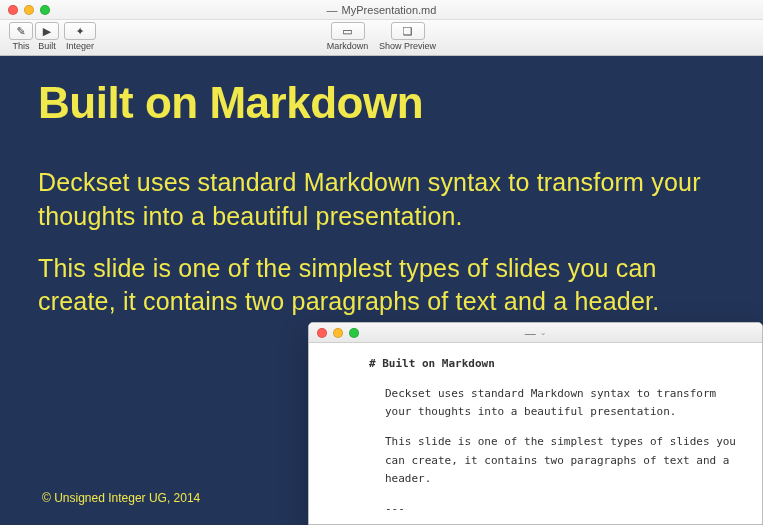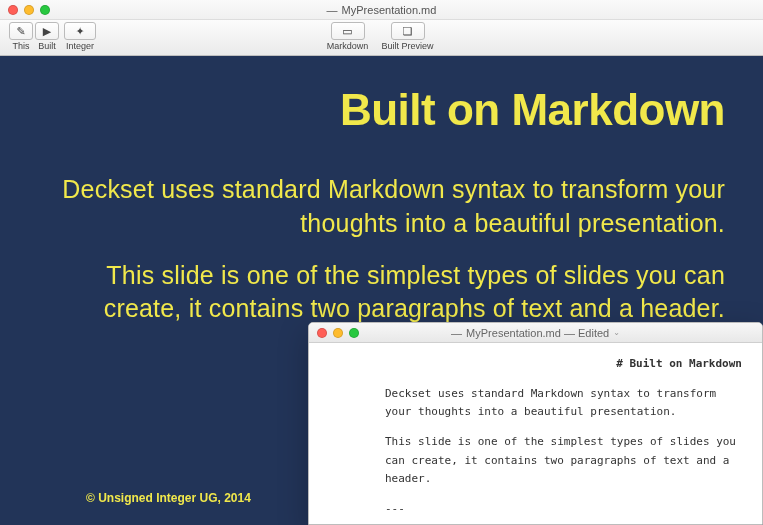--- a/index.html
+++ b/index.html
@@ -90,23 +90,22 @@
     gap: 0;
   }
   .toolgroup.center .toolbtn { width: 52px; }
   .toolgroup.center .toolbtn .btnbox { width: 34px; }
   .slide-area {
     position: absolute;
     top: 56px;
     left: 0; right: 0; bottom: 0;
     background: #223458;
     color: #f1e84b;
-    padding: 23px 38px 0 38px;
+    padding: 16px 38px 0 38px;
     overflow: hidden;
-    text-align: right;
   }
   .slide-title {
     font-weight: 800;
     font-size: 44px;
     letter-spacing: -0.5px;
     margin-top: 6px;
     margin-bottom: 38px;
     color: #f1e84b;
   }
   .slide-p {
@@ -115,23 +114,22 @@
     line-height: 1.35;
     margin-bottom: 18px;
     color: #f1e84b;
     letter-spacing: 0.2px;
   }
   .footer {
     position: absolute;
     left: 42px;
     bottom: 20px;
     font-size: 12px;
-    font-weight: 700;
-    color: #f1e84b;
-    margin-left: 44px;
+    font-weight: 400;
+    color: #f1e84b;
   }
   
   .editor-window {
     position: absolute;
     left: 308px;
     top: 322px;
     width: 455px;
     height: 203px;
     background: #fff;
     border: 1px solid #bcbcbc;
@@ -164,21 +162,20 @@
     font-family: Menlo, Monaco, Consolas, monospace;
     font-size: 11px;
     line-height: 1.65;
     color: #333;
     white-space: normal;
   }
   .editor-body .md-h1 {
     font-weight: 700;
     margin-bottom: 12px;
     padding-left: 40px;
-    text-align: right;
   }
   .editor-body .md-p {
     margin-bottom: 12px;
     padding-left: 56px;
   }
   .editor-body .md-hr {
     padding-left: 56px;
     color:#333;
   }
 </style>
@@ -224,21 +221,21 @@
       <div class="toolbtn">
         <div class="btnbox">
             <span>▭</span>
           </div>
         <span>Markdown</span>
       </div>
       <div class="toolbtn" style="width:68px">
         <div class="btnbox">
             <span>❏</span>
           </div>
-        <span>Built Preview</span>
+        <span>Show Preview</span>
       </div>
     </div>
   </div>
 
   <div class="slide-area">
     <div class="slide-title">Built on Markdown</div>
     <div class="slide-p">Deckset uses standard Markdown syntax to transform your thoughts into a beautiful presentation.</div>
     <div class="slide-p">This slide is one of the simplest types of slides you can create, it contains two paragraphs of text and a header.</div>
     <div class="footer">© Unsigned Integer UG, 2014</div>
   </div>
@@ -247,21 +244,20 @@
 
 <div class="editor-window">
   <div class="editor-titlebar">
     <div class="traffic-lights">
       <div class="tl red"></div>
       <div class="tl yellow"></div>
       <div class="tl green"></div>
     </div>
     <div class="editor-title-center">
       <span>—</span>
-      <span>MyPresentation.md — Edited</span>
       <span class="dropdown-caret">⌄</span>
     </div>
   </div>
   <div class="editor-body">
     <div class="md-h1"># Built on Markdown</div>
     <div class="md-p">Deckset uses standard Markdown syntax to transform your thoughts into a beautiful presentation.</div>
     <div class="md-p">This slide is one of the simplest types of slides you can create, it contains two paragraphs of text and a header.</div>
     <div class="md-hr">---</div>
   </div>
 </div>

